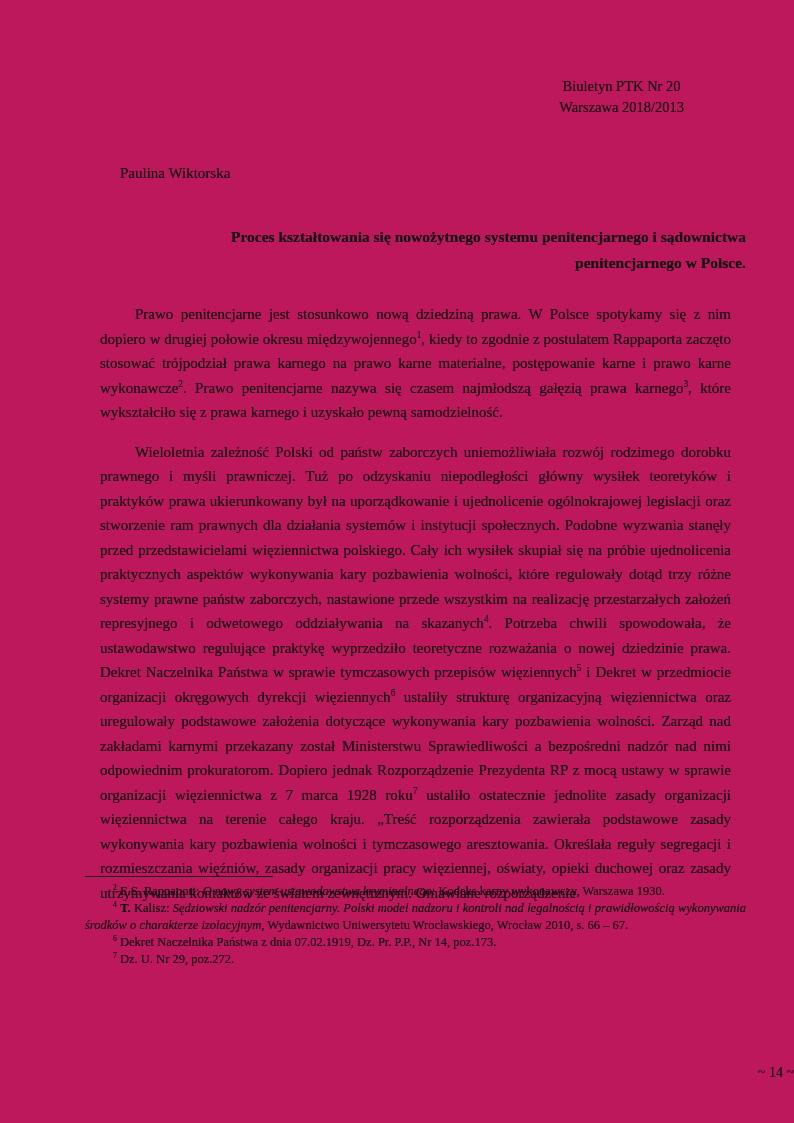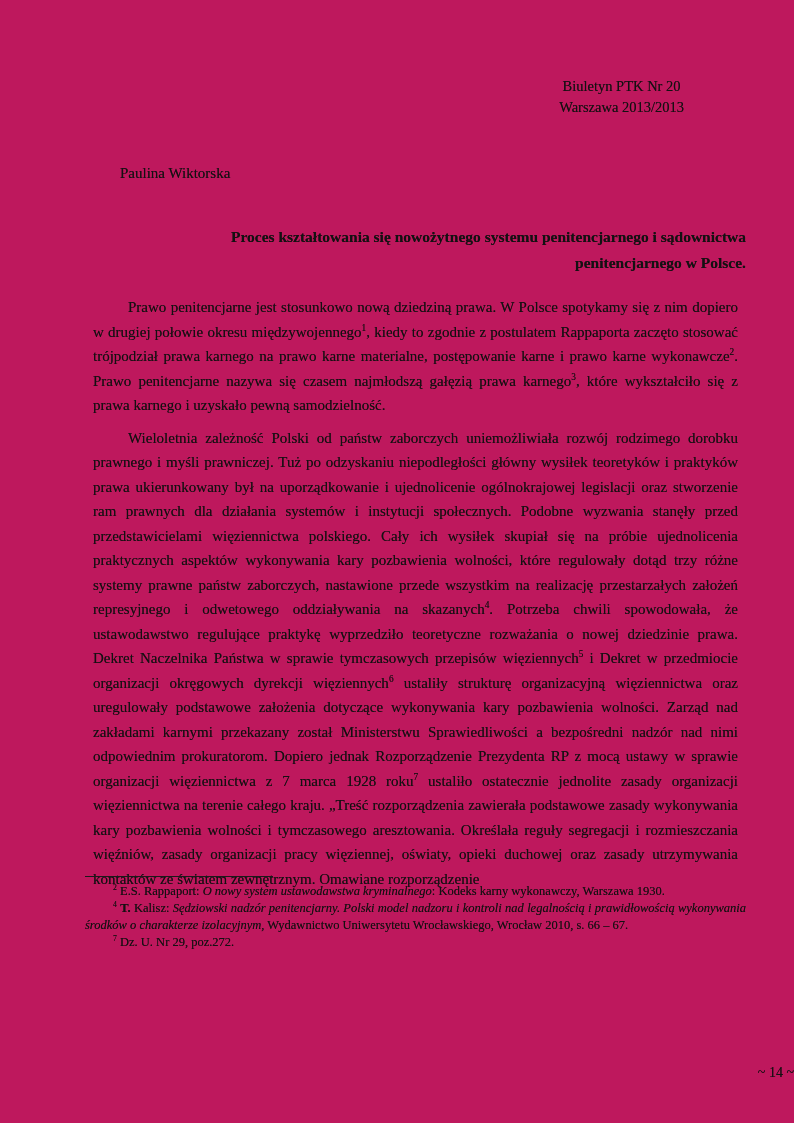--- a/index.html
+++ b/index.html
@@ -31,21 +31,21 @@
     margin: 0;
     text-align: right;
     font-size: 15.5px; font-weight: bold; line-height: 26px;
   }
   .title-inner { display: inline-block; max-width: 604px; }
   .body-text {
     position: absolute; top: 287px; left: 85px; width: 661px;
     font-size: 15px; line-height: 24.5px;
     text-align: justify;
   }
-  .para { margin: 8px; text-indent: 35px; }
+  .para { margin: 15px; text-indent: 35px; }
   .footnotes {
     position: absolute; top: 876px; left: 85px; width: 661px;
     font-size: 12.5px; line-height: 17px;
     text-align: justify;
   }
   .fn-rule {
     width: 188px; height: 0;
     border-top: 1.5px solid #1a1a1a;
     margin: 0 0 6px 0;
   }
@@ -58,34 +58,35 @@
   .it { font-style: italic; }
   .bd { font-weight: bold; }
 </style>
 </head>
 <body>
 
 <div class="page">
 
   <div class="header">
     <div>Biuletyn PTK Nr 20</div>
-    <div>Warszawa 2013/2013</div>
+    <div>Warszawa 2018/2013</div>
   </div>
 
   <div class="author">Paulina Wiktorska</div>
 
   <h1 class="title"><span class="title-inner">Proces kształtowania się nowożytnego systemu penitencjarnego i sądownictwa penitencjarnego w Polsce.</span></h1>
 
   <div class="body-text">
     <p class="para"><span>Prawo penitencjarne jest stosunkowo nową dziedziną prawa. W Polsce spotykamy się z nim dopiero w drugiej połowie okresu międzywojennego</span><sup>1</sup><span>, kiedy to zgodnie z postulatem Rappaporta zaczęto stosować trójpodział prawa karnego na prawo karne materialne, postępowanie karne i prawo karne wykonawcze</span><sup>2</sup><span>. Prawo penitencjarne nazywa się czasem najmłodszą gałęzią prawa karnego</span><sup>3</sup><span>, które wykształciło się z prawa karnego i uzyskało pewną samodzielność.</span></p>
     <p class="para"><span>Wieloletnia zależność Polski od państw zaborczych uniemożliwiała rozwój rodzimego dorobku prawnego i myśli prawniczej. Tuż po odzyskaniu niepodległości główny wysiłek teoretyków i praktyków prawa ukierunkowany był na uporządkowanie i ujednolicenie ogólnokrajowej legislacji oraz stworzenie ram prawnych dla działania systemów i instytucji społecznych. Podobne wyzwania stanęły przed przedstawicielami więziennictwa polskiego. Cały ich wysiłek skupiał się na próbie ujednolicenia praktycznych aspektów wykonywania kary pozbawienia wolności, które regulowały dotąd trzy różne systemy prawne państw zaborczych, nastawione przede wszystkim na realizację przestarzałych założeń represyjnego i odwetowego oddziaływania na skazanych</span><sup>4</sup><span>. Potrzeba chwili spowodowała, że ustawodawstwo regulujące praktykę wyprzedziło teoretyczne rozważania o nowej dziedzinie prawa. Dekret Naczelnika Państwa w sprawie tymczasowych przepisów więziennych</span><sup>5</sup><span> i Dekret w przedmiocie organizacji okręgowych dyrekcji więziennych</span><sup>6</sup><span> ustaliły strukturę organizacyjną więziennictwa oraz uregulowały podstawowe założenia dotyczące wykonywania kary pozbawienia wolności. Zarząd nad zakładami karnymi przekazany został Ministerstwu Sprawiedliwości a bezpośredni nadzór nad nimi odpowiednim prokuratorom. Dopiero jednak Rozporządzenie Prezydenta RP z mocą ustawy w sprawie organizacji więziennictwa z 7 marca 1928 roku</span><sup>7</sup><span> ustaliło ostatecznie jednolite zasady organizacji więziennictwa na terenie całego kraju. „Treść rozporządzenia zawierała podstawowe zasady wykonywania kary pozbawienia wolności i tymczasowego aresztowania. Określała reguły segregacji i rozmieszczania więźniów, zasady organizacji pracy więziennej, oświaty, opieki duchowej oraz zasady utrzymywania kontaktów ze światem zewnętrznym. Omawiane rozporządzenie</span></p>
   </div>
 
   <div class="footnotes">
     <div class="fn-rule"></div>
     <p class="fn"><sup>2</sup><span> E.S. Rappaport: </span><span class="it">O nowy system ustawodawstwa kryminalnego</span><span>: Kodeks karny wykonawczy, Warszawa 1930.</span></p>
     <p class="fn"><sup>4</sup><span> </span><span class="bd">T.</span><span> Kalisz: </span><span class="it">Sędziowski nadzór penitencjarny. Polski model nadzoru i kontroli nad legalnością i prawidłowością wykonywania środków o charakterze izolacyjnym</span><span>, Wydawnictwo Uniwersytetu Wrocławskiego, Wrocław 2010, s. 66 – 67.</span></p>
+    <p class="fn"><sup>6</sup><span> Dekret Naczelnika Państwa z dnia 07.02.1919, Dz. Pr. P.P., Nr 14, poz.173.</span></p>
     <p class="fn"><sup>7</sup><span> Dz. U. Nr 29, poz.272.</span></p>
   </div>
 
   <div class="footer">~ 14 ~</div>
 
 </div>
 
 </body></html>

